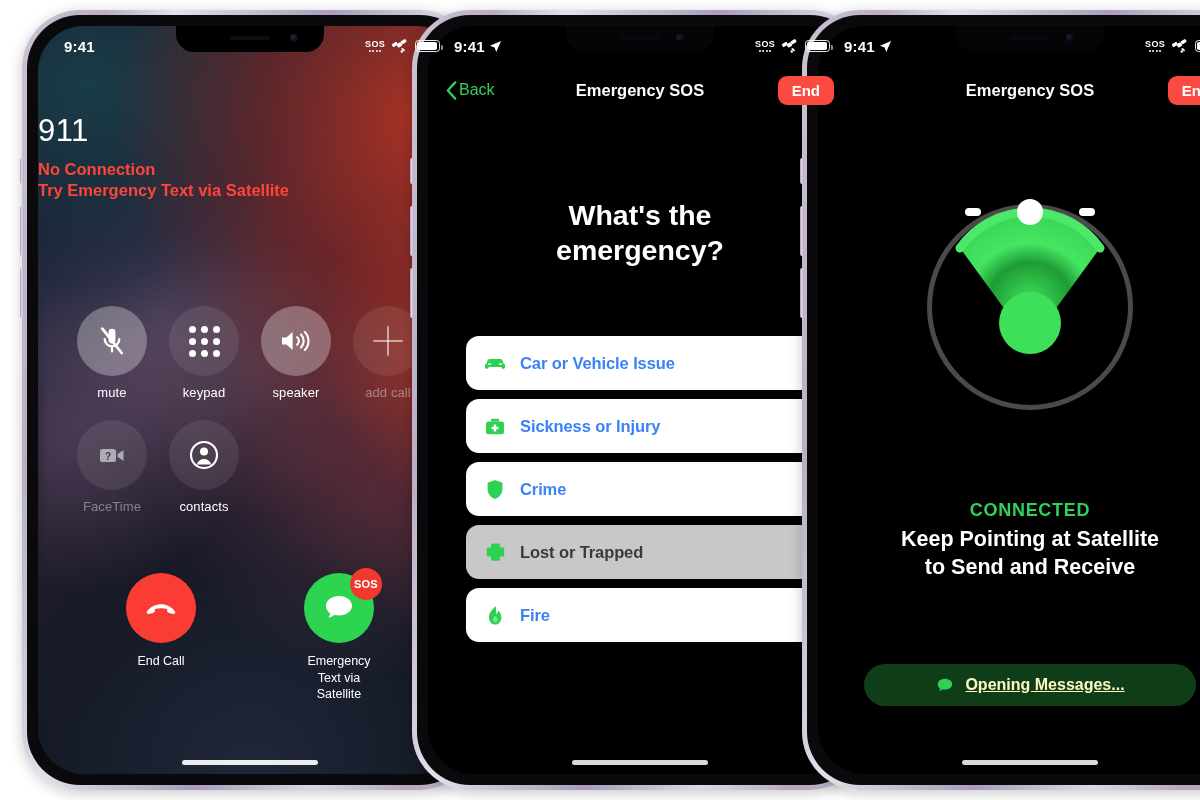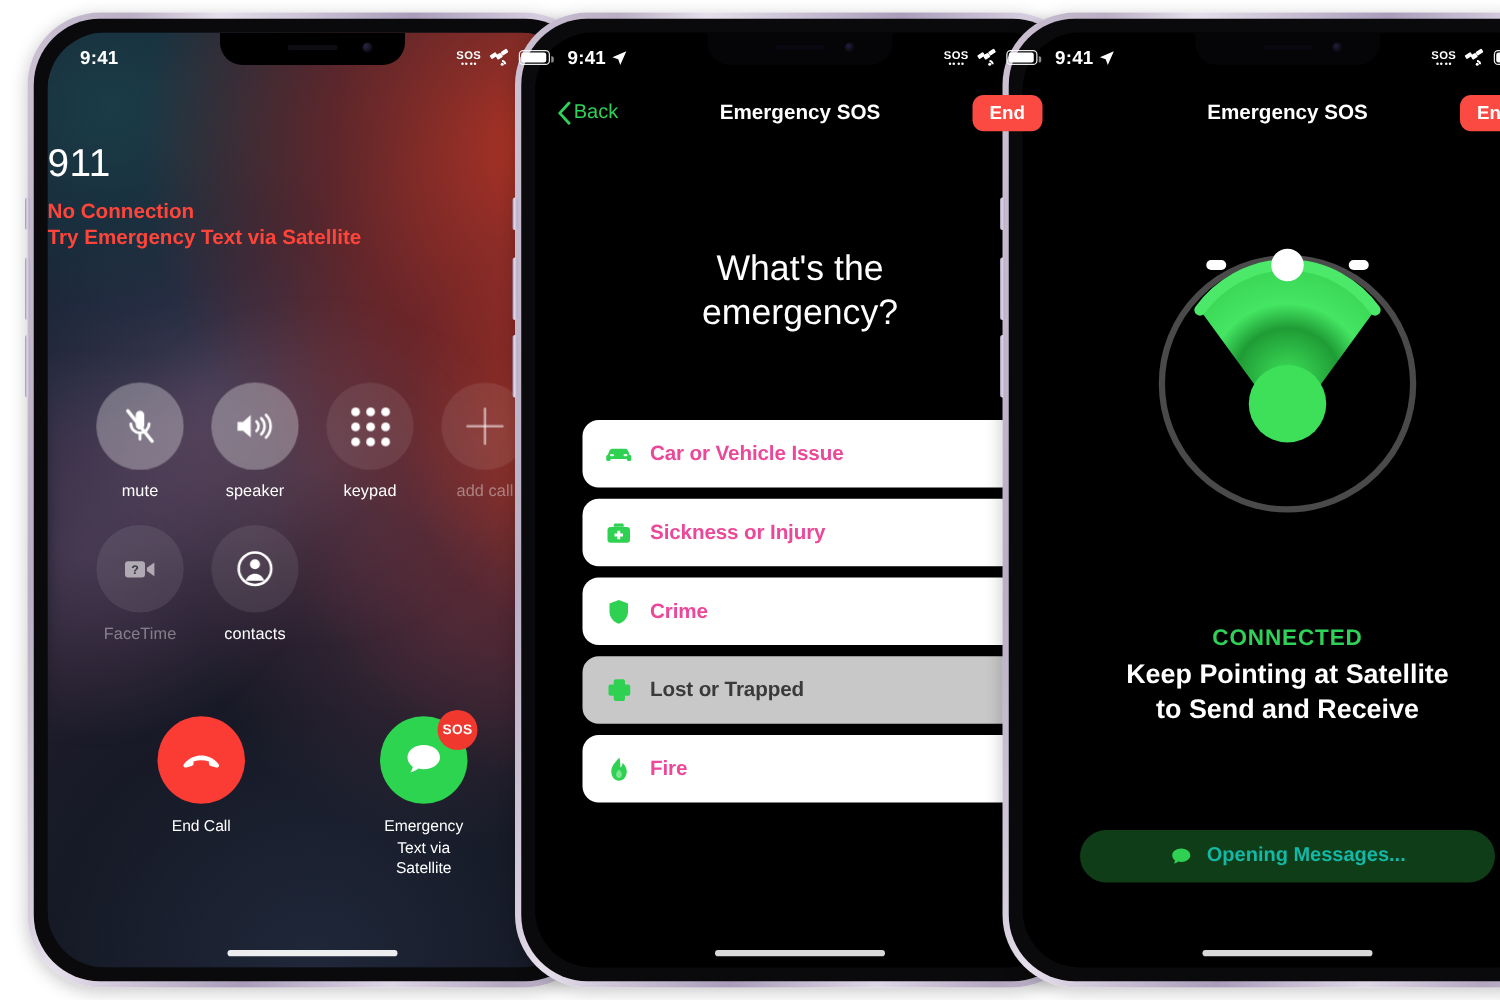--- a/index.html
+++ b/index.html
@@ -117,47 +117,47 @@
   .navbar { position:absolute; top:44px; left:0; right:0; height:40px;
             display:flex; align-items:center; padding:0 18px; z-index:4; }
   .nav-back { display:flex; align-items:center; gap:2px; color:#30d158; font-size:16px; cursor:pointer; }
   .nav-title { position:absolute; left:0; right:0; text-align:center; color:#fff;
                font-size:16.5px; font-weight:600; pointer-events:none; }
   .nav-end { margin-left:auto; background:#fb4a42; color:#fff; font-weight:700; font-size:15px;
              padding:6px 14px; border-radius:9px; cursor:pointer; z-index:2; }
 
   
   .q-title { position:absolute; top:172px; left:0; right:0; text-align:center; color:#fff;
-             font-size:28.5px; font-weight:400; line-height:1.22; }
+             font-size:28.5px; font-weight:700; line-height:1.22; }
   .opts { position:absolute; left:38px; right:38px; top:310px; display:flex; flex-direction:column; gap:9px; }
   .opt { height:54px; border-radius:13px; background:#fff; display:flex; align-items:center;
          padding:0 18px; gap:14px; cursor:pointer; }
   .opt.pressed { background:#c8c8c8; }
-  .opt-label { color:#ec4899; font-size:16.5px; font-weight:600; letter-spacing:-.1px; }
+  .opt-label { color:#3b82f6; font-size:16.5px; font-weight:600; letter-spacing:-.1px; }
   .opt.pressed .opt-label { color:#3a3a3a;text-align:center; }
   .opt-ico { width:22px; height:22px; display:flex; align-items:center; justify-content:center; flex:0 0 22px; }
 
   
   .sat-wrap { position:absolute; top:178px; left:0; right:0; display:flex; justify-content:center; }
   .sat { position:relative; width:206px; height:206px; }
   .sat-ring { position:absolute; inset:0; border-radius:50%; border:5px solid #4a4a4a; }
   .sat-dot  { position:absolute; left:50%; top:58%; transform:translate(-50%,-50%);
               width:62px; height:62px; border-radius:50%; background:#3ee05a; }
   .sat-top  { position:absolute; left:50%; top:-5px; transform:translateX(-50%);
               width:26px; height:26px; border-radius:50%; background:#fff; z-index:3; }
   .sat-tick { position:absolute; top:4px; width:16px; height:8px; border-radius:4px; background:#fff; z-index:2; }
   .sat-tick.l { left:38px; } .sat-tick.r { right:38px; }
 
   .conn { position:absolute; top:474px; left:0; right:0; text-align:center;
           color:#30d158; font-size:18px; font-weight:700; letter-spacing:.7px; }
   .sat-msg { position:absolute; top:500px; left:24px; right:24px; text-align:center; color:#fff;
              font-size:21.5px; font-weight:700; line-height:1.28; }
   .open-msg { position:absolute; left:46px; right:46px; bottom:68px; height:42px; border-radius:21px;
               background:#0f3d18; display:flex; align-items:center; justify-content:center; gap:10px; cursor:pointer; }
-  .open-msg span { color:#14b8a6; font-size:16px; font-weight:600; }
+  .open-msg span { color:#fef9c3; font-size:16px; font-weight:600;text-decoration:underline; }
 
   
   .home-ind { position:absolute; bottom:9px; left:50%; transform:translateX(-50%);
               width:136px; height:5px; border-radius:3px; background:rgba(255,255,255,.92); z-index:7; }
   .home-ind.dark { background:rgba(228,228,228,.95); }
 </style>
 </head>
 <body>
 
 <div class="stage">
@@ -225,48 +225,48 @@
                     <path d="M5.6 12.3a6.4 6.4 0 0 0 12.8 0"></path>
                     <path d="M12 18.7v4.4"></path>
                     <path d="M3.5 3.2 20.5 24.5" stroke-width="2.4"></path>
                   </g>
                 </svg>
               </div>
               <div class="glab">mute</div>
             </div>
 
             <div class="gbtn">
+              <div class="gcirc dim">
+                <div class="keypad-dots">
+                  <i></i>
+                    <i></i>
+                    <i></i>
+                    <i></i>
+                    <i></i>
+                    <i></i>
+                    <i></i>
+                    <i></i>
+                    <i></i>
+                </div>
+              </div>
+              <div class="glab">keypad</div>
+            </div>
+
+            <div class="gbtn">
               <div class="gcirc on">
                 <svg width="34" height="28" viewBox="0 0 34 28">
                   <path d="M3 10.5h4.4L13.6 5v18l-6.2-5.5H3z" fill="#fff"></path>
                   <g fill="none" stroke="#fff" stroke-width="2.1" stroke-linecap="round">
                     <path d="M18.2 10.2a5.2 5.2 0 0 1 0 7.6"></path>
                     <path d="M22 7.6a9 9 0 0 1 0 12.8"></path>
                     <path d="M25.8 5a12.8 12.8 0 0 1 0 18"></path>
                   </g>
                 </svg>
               </div>
               <div class="glab">speaker</div>
-            </div>
-
-            <div class="gbtn">
-              <div class="gcirc dim">
-                <div class="keypad-dots">
-                  <i></i>
-                    <i></i>
-                    <i></i>
-                    <i></i>
-                    <i></i>
-                    <i></i>
-                    <i></i>
-                    <i></i>
-                    <i></i>
-                </div>
-              </div>
-              <div class="glab">keypad</div>
             </div>
 
             <div class="gbtn">
               <div class="gcirc dim">
                 <div class="plus"></div>
               </div>
               <div class="glab off">add call</div>
             </div>
 
             <div class="gbtn">

